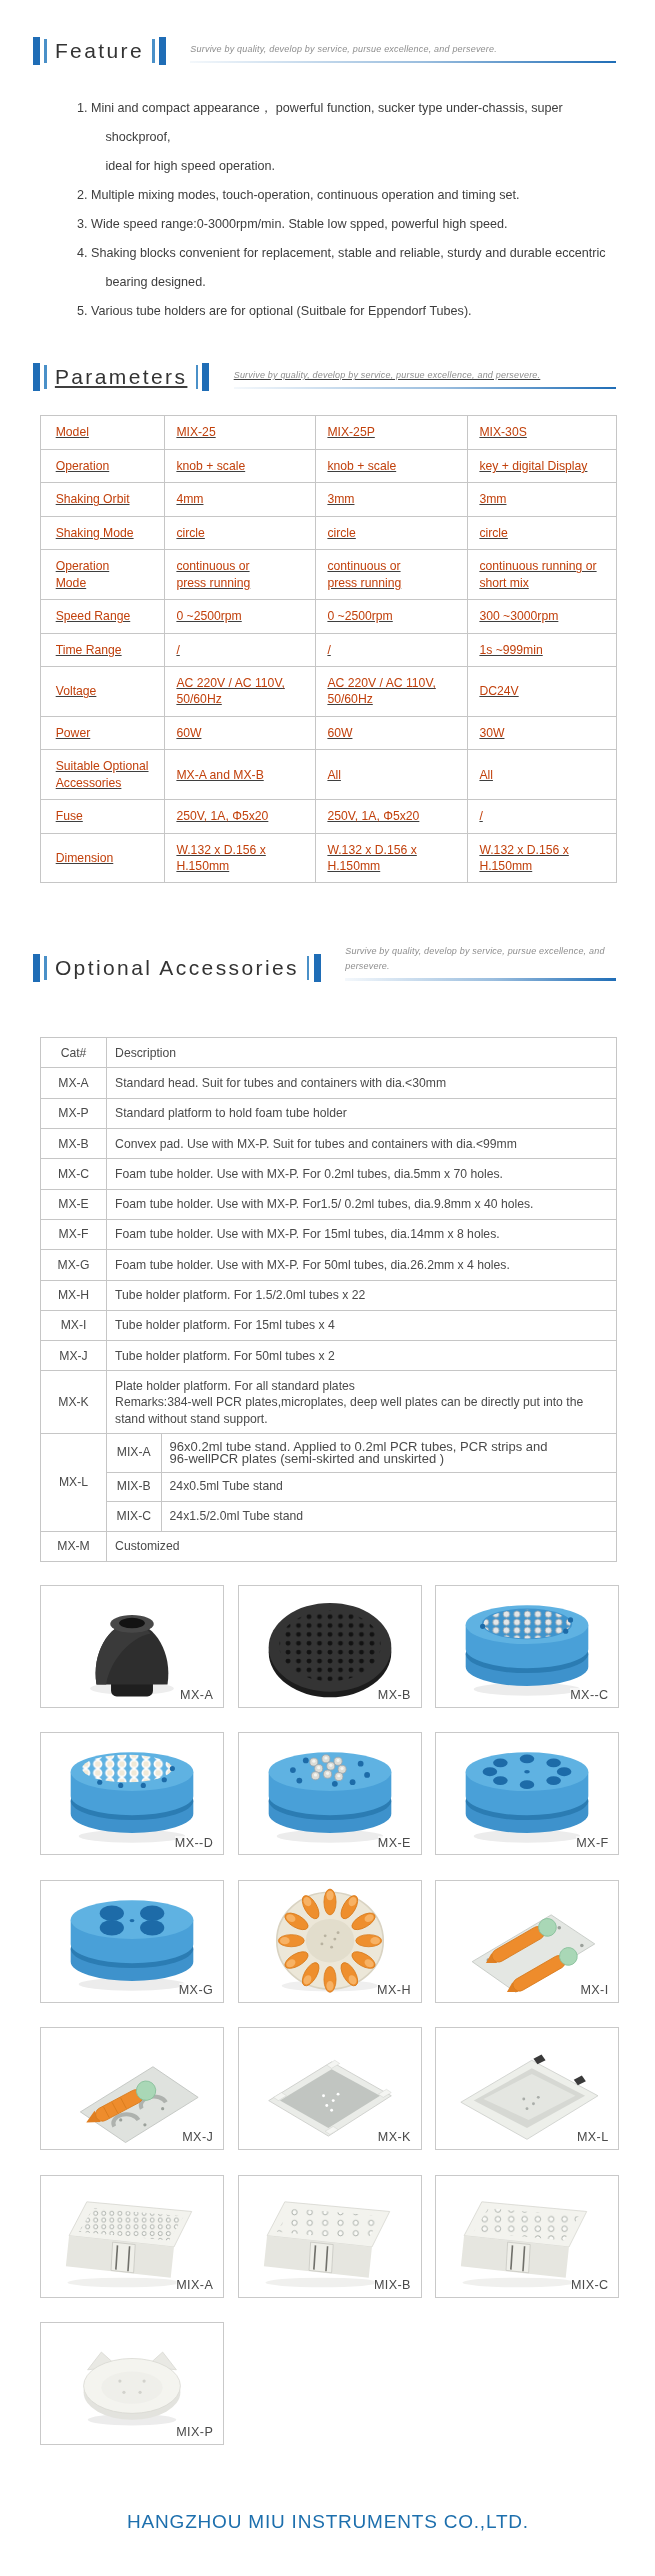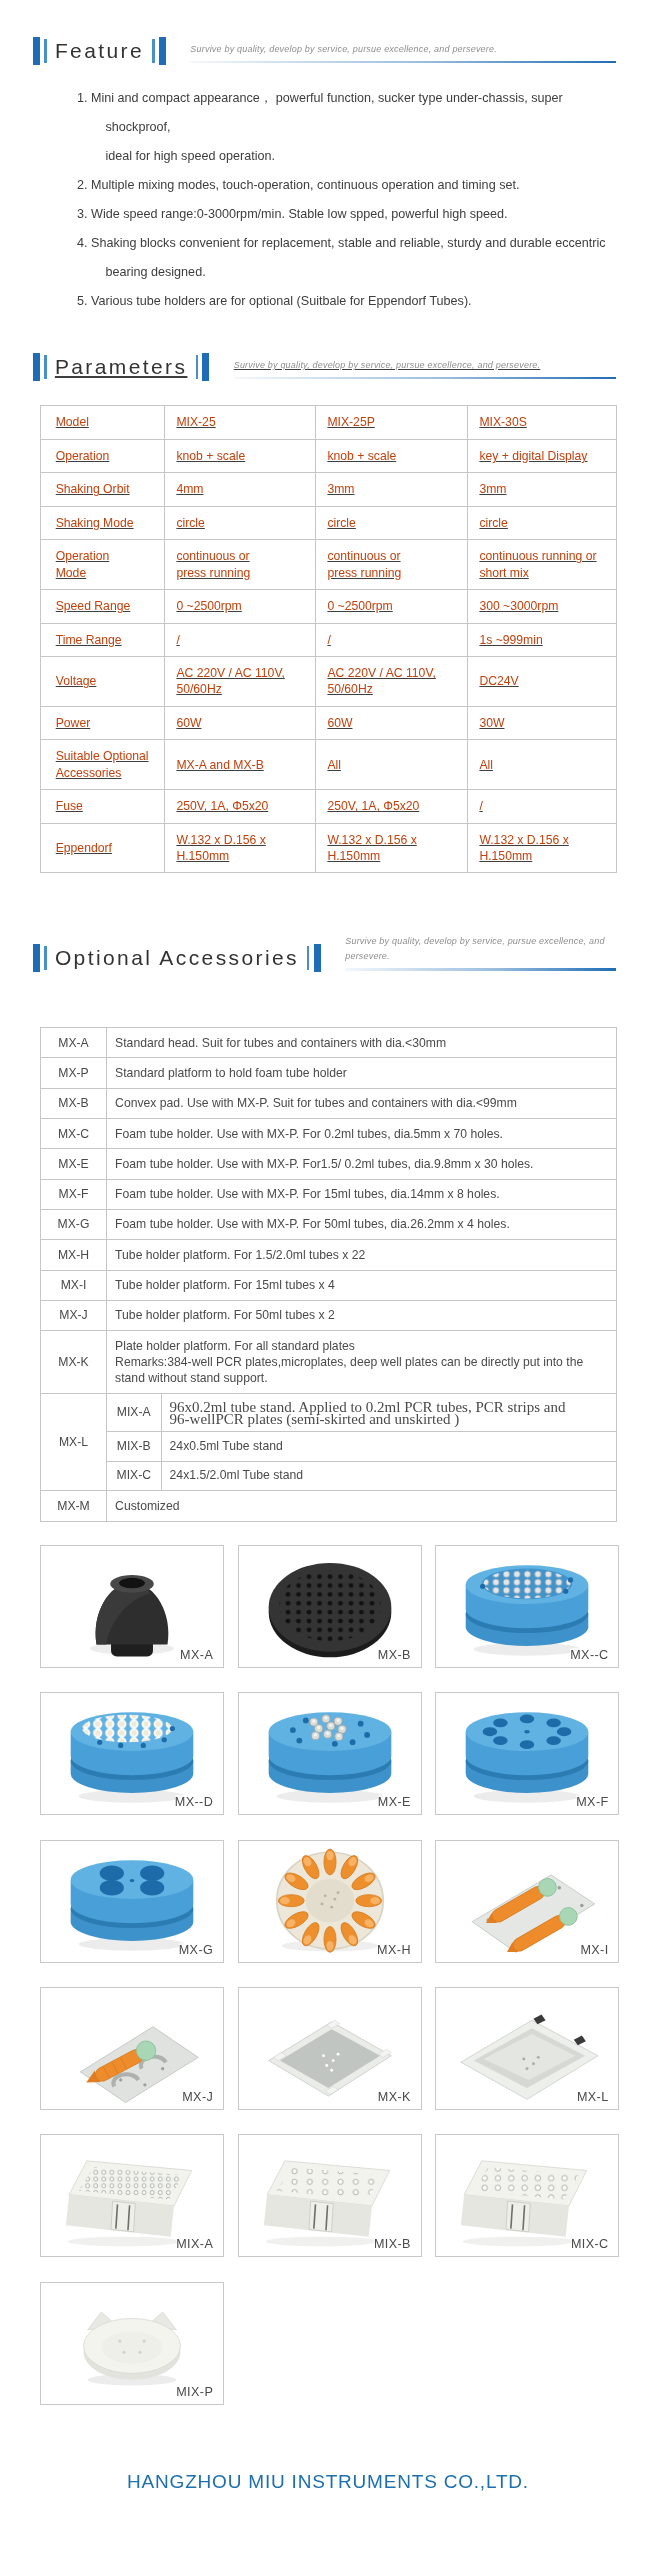--- a/index.html
+++ b/index.html
@@ -13,41 +13,41 @@
   .bar.thick{width:7.3px;height:28px;background:#1f6db6;}
   .bar.thin{width:2.4px;height:24.4px;background:#4a90c8;margin:0 0 0 4.1px;}
   .bar.thin.right{margin:0 4.1px 0 0;}
   .sec-title{font-size:21px;font-weight:400;letter-spacing:2.4px;color:#333;margin:0 8.1px;white-space:nowrap;}
   .tagline-wrap{flex:1;margin-left:24.4px;text-align:left;position:relative;padding-bottom:9.8px;}
   .tagline-wrap::after{content:"";position:absolute;left:0;right:0;bottom:1.6px;height:2.4px;
     background:linear-gradient(90deg,rgba(31,109,182,0.05),rgba(31,109,182,0.45) 55%,#1f6db6);}
   .sec-tagline{font-style:italic;font-size:9px;color:#8e8e8e;letter-spacing:0.2px;}
 
   
-  .feature-list{margin:19px 40px 0 77px;width:547px;}
+  .feature-list{margin:29px 40px 0 77px;width:547px;}
   .feature-item{font-size:12.6px;line-height:29px;color:#3d3d3d;
     white-space:pre-line;padding-left:28.5px;text-indent:-28.5px;}
 
   
   .sec-parameters{margin-top:37px;text-decoration:underline;}
   .sec-accessories{margin-top:59px;}
   table.spec{border-collapse:collapse;margin:24.4px 0 0 40px;width:576px;table-layout:fixed;}
   table.spec td{border:0.8px solid #c6c6c6;font-size:12.2px;line-height:16.3px;color:#c2410c;
     vertical-align:middle;white-space:pre-line;padding:8.1px 4.9px 8.1px 11.4px;}
   table.spec td.plabel{padding-left:14.7px;}
   table.acc{border-collapse:collapse;margin:55px 0 0 40px;width:576px;table-layout:fixed;}
   table.acc td{border:0.8px solid #c6c6c6;font-size:12.2px;line-height:16.3px;color:#4a4a4a;
     vertical-align:middle;padding:6.5px 8.1px;}
   table.acc td.cat{text-align:center;padding:6.5px 1.6px;}
   table.acc td.subwrap{padding:0;}
   table.sub{border-collapse:collapse;width:100%;table-layout:fixed;}
   table.sub td{border:none;font-size:12.2px;line-height:15.5px;color:#4a4a4a;padding:6.5px 8.1px;}
   table.sub tr + tr td{border-top:0.8px solid #c6c6c6;}
   table.sub td.subcat{border-right:0.8px solid #c6c6c6;text-align:center;padding:6.5px 1.6px;}
-  table.sub td.small{font-size:15px;line-height:12.2px;white-space:pre-line;font-family:Liberation Serif, serif;}
+  table.sub td.small{font-size:13px;line-height:12.2px;white-space:pre-line;}
 
   
   .gallery{display:grid;grid-template-columns:repeat(3,183px);gap:24.4px 14.7px;margin:23px 0 0 40px;width:579px;}
   .cell{position:relative;width:182px;height:121px;border:0.8px solid #c9c9c9;background:#fff;}
   .cell svg{display:block;width:100%;height:100%;}
   .cell-label{position:absolute;right:9.8px;bottom:4.9px;font-size:12.6px;color:#4a4a4a;letter-spacing:0.4px;background:rgba(255,255,255,0.6);}
 
   
   .footer{margin-top:65px;text-align:center;}
   .company{font-size:19px;color:#1d6fad;letter-spacing:0.8px;line-height:24.4px;}
@@ -170,21 +170,21 @@
           <td>All</td>
           <td>All</td>
         </tr>
         <tr>
           <td class="plabel">Fuse</td>
           <td>250V, 1A, Φ5x20</td>
           <td>250V, 1A, Φ5x20</td>
           <td>/</td>
         </tr>
         <tr>
-          <td class="plabel">Eppendorf</td>
+          <td class="plabel">Dimension</td>
           <td>W.132 x D.156 x
 H.150mm</td>
           <td>W.132 x D.156 x
 H.150mm</td>
           <td>W.132 x D.156 x
 H.150mm</td>
         </tr>
       </tbody>
     </table>
   </div>
@@ -203,38 +203,42 @@
       </div>
     </div>
 
     <table class="acc">
       <colgroup>
           <col style="width:66px">
           <col style="width:510px">
         </colgroup>
       <tbody>
         <tr>
+          <td class="cat">Cat#</td>
+          <td>Description</td>
+        </tr>
+        <tr>
           <td class="cat">MX-A</td>
           <td>Standard head. Suit for tubes and containers with dia.&lt;30mm</td>
         </tr>
         <tr>
           <td class="cat">MX-P</td>
           <td>Standard platform to hold foam tube holder</td>
         </tr>
         <tr>
           <td class="cat">MX-B</td>
           <td>Convex pad. Use with MX-P. Suit for tubes and containers with dia.&lt;99mm</td>
         </tr>
         <tr>
           <td class="cat">MX-C</td>
           <td>Foam tube holder. Use with MX-P. For 0.2ml tubes, dia.5mm x 70 holes.</td>
         </tr>
         <tr>
           <td class="cat">MX-E</td>
-          <td>Foam tube holder. Use with MX-P. For1.5/ 0.2ml tubes, dia.9.8mm x 30 holes.</td>
+          <td>Foam tube holder. Use with MX-P. For1.5/ 0.2ml tubes, dia.9.8mm x 40 holes.</td>
         </tr>
         <tr>
           <td class="cat">MX-F</td>
           <td>Foam tube holder. Use with MX-P.  For 15ml tubes, dia.14mm x 8 holes.</td>
         </tr>
         <tr>
           <td class="cat">MX-G</td>
           <td>Foam tube holder. Use with MX-P.  For 50ml tubes, dia.26.2mm x 4 holes.</td>
         </tr>
         <tr>

